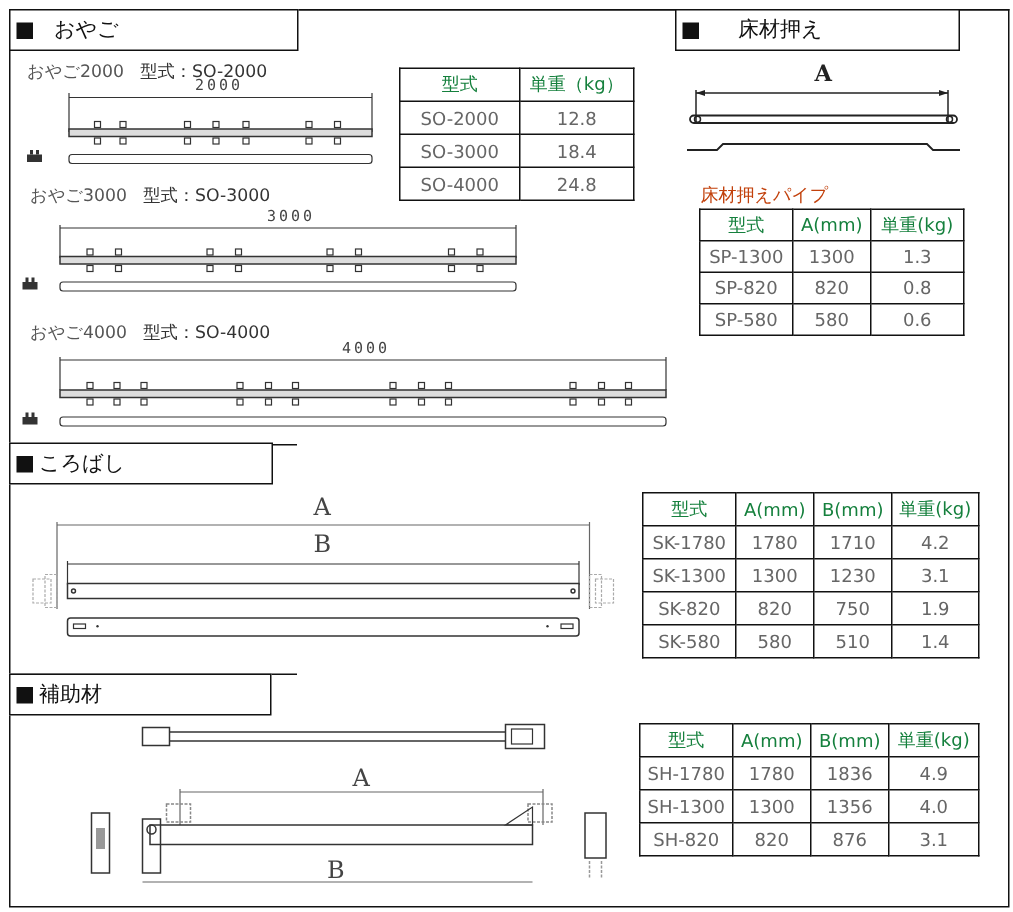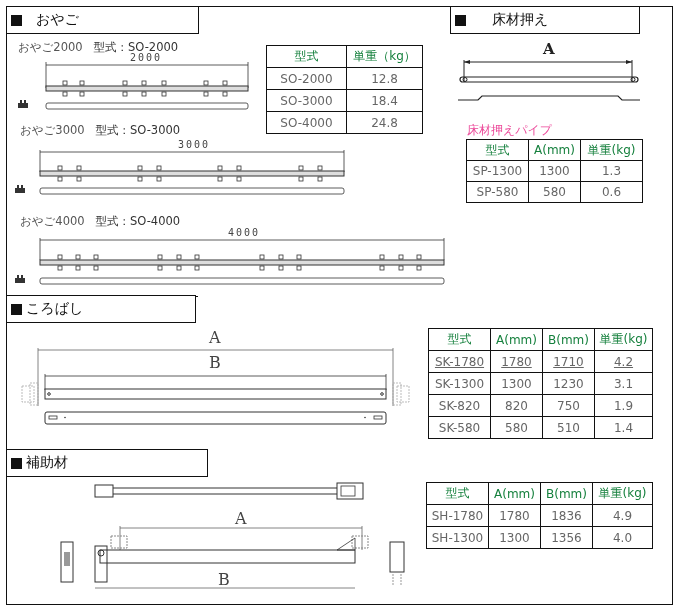--- a/index.html
+++ b/index.html
@@ -14,21 +14,21 @@
     .sec-title .sq.wide { margin-right: 14px; }
 
     .caption { position: absolute; font-size: 11.5px; color: #555; white-space: nowrap; }
     .caption .model { color: #333; }
     .dim-label { position: absolute; font-size: 10px; color: #444; letter-spacing: 2px; font-family: "DejaVu Sans Mono", monospace; }
     .dim-big { position: absolute; font-size: 16px; color: #444; font-family: "DejaVu Serif", serif; }
 
     table.spec { position: absolute; border-collapse: collapse; font-size: 12px; color: #666; background: #fff; }
     table.spec td, table.spec th { border: 1.5px solid #111; text-align: center; font-weight: normal; padding: 0 2px; }
     table.spec th { color: #15803d; }
-    .tbl-caption { position: absolute; font-size: 12px; color: #ec4899; }
+    .tbl-caption { position: absolute; font-size: 12px; color: #c2410c; }
 
     svg { position: absolute; overflow: visible; }
   </style>
 </head>
 <body>
 
 <div class="frame"></div>
 
 <div class="hline" style="left:6px; top:296px; width:192px;"></div>
 <div class="hline" style="left:6px; top:449px; width:192px;"></div>
@@ -194,28 +194,33 @@
     <th style="width:62px;">型式</th>
     <th style="width:52px;">A(mm)</th>
     <th>単重(kg)</th>
   </tr>
   <tr style="height:21px;">
     <td>SP-1300</td>
     <td>1300</td>
     <td>1.3</td>
   </tr>
   <tr style="height:21px;">
+    <td>SP-820</td>
+    <td>820</td>
+    <td>0.8</td>
+  </tr>
+  <tr style="height:21px;">
     <td>SP-580</td>
     <td>580</td>
     <td>0.6</td>
   </tr>
 </tbody>
   </table>
 
-<div class="sec-title" style="left:6px; top:295px; width:190px;">
+<div class="sec-title" style="left:6px; top:295px; width:176px;">
   <span class="sq"></span>
   <span>ころばし</span>
 </div>
 <div class="dim-big" style="left:209px; top:328px;">A</div>
 <div class="dim-big" style="left:209px; top:353px;">B</div>
 <svg style="left:20px; top:346px;" width="390" height="90">
   <line x1="18" y1="4" x2="373" y2="4" stroke="#666" stroke-width="0.8"></line>
   <line x1="18" y1="2" x2="18" y2="60" stroke="#666" stroke-width="0.8"></line>
   <line x1="373" y1="2" x2="373" y2="60" stroke="#666" stroke-width="0.8"></line>
   <line x1="25" y1="30" x2="366" y2="30" stroke="#333" stroke-width="0.8"></line>
@@ -237,21 +242,21 @@
     <circle cx="345" cy="71.5" r="0.8" fill="#333"></circle>
 </svg>
 <table class="spec" style="left:428px; top:328px; width:225px;">
   <tbody>
       <tr style="height:22px;">
     <th style="width:62px;">型式</th>
     <th style="width:52px;">A(mm)</th>
     <th style="width:52px;">B(mm)</th>
     <th>単重(kg)</th>
   </tr>
-  <tr style="height:22px;text-decoration:underline;">
+  <tr style="height:22px;">
     <td>SK-1780</td>
     <td>1780</td>
     <td>1710</td>
     <td>4.2</td>
   </tr>
   <tr style="height:22px;">
     <td>SK-1300</td>
     <td>1300</td>
     <td>1230</td>
     <td>3.1</td>
@@ -264,21 +269,21 @@
   </tr>
   <tr style="height:22px;padding-left:20px;">
     <td>SK-580</td>
     <td>580</td>
     <td>510</td>
     <td>1.4</td>
   </tr>
 </tbody>
   </table>
 
-<div class="sec-title" style="left:6px; top:449px; width:202px;">
+<div class="sec-title" style="left:6px; top:449px; width:175px;">
   <span class="sq"></span>
   <span>補助材</span>
 </div>
 <div class="dim-big" style="left:235px; top:509px;">A</div>
 <div class="dim-big" style="left:218px; top:570px;">B</div>
 <svg style="left:55px; top:480px;" width="360" height="112">
 
   <rect x="40" y="5" width="18" height="12" fill="none" stroke="#333" stroke-width="1"></rect>
   <line x1="58" y1="8" x2="282" y2="8" stroke="#333" stroke-width="1"></line>
   <line x1="58" y1="14" x2="282" y2="14" stroke="#333" stroke-width="1"></line>
@@ -317,14 +322,20 @@
     <td>1780</td>
     <td>1836</td>
     <td>4.9</td>
   </tr>
   <tr style="height:22px;">
     <td>SH-1300</td>
     <td>1300</td>
     <td>1356</td>
     <td>4.0</td>
   </tr>
+  <tr style="height:22px;">
+    <td>SH-820</td>
+    <td>820</td>
+    <td>876</td>
+    <td>3.1</td>
+  </tr>
 </tbody>
   </table>
 
 </body></html>

